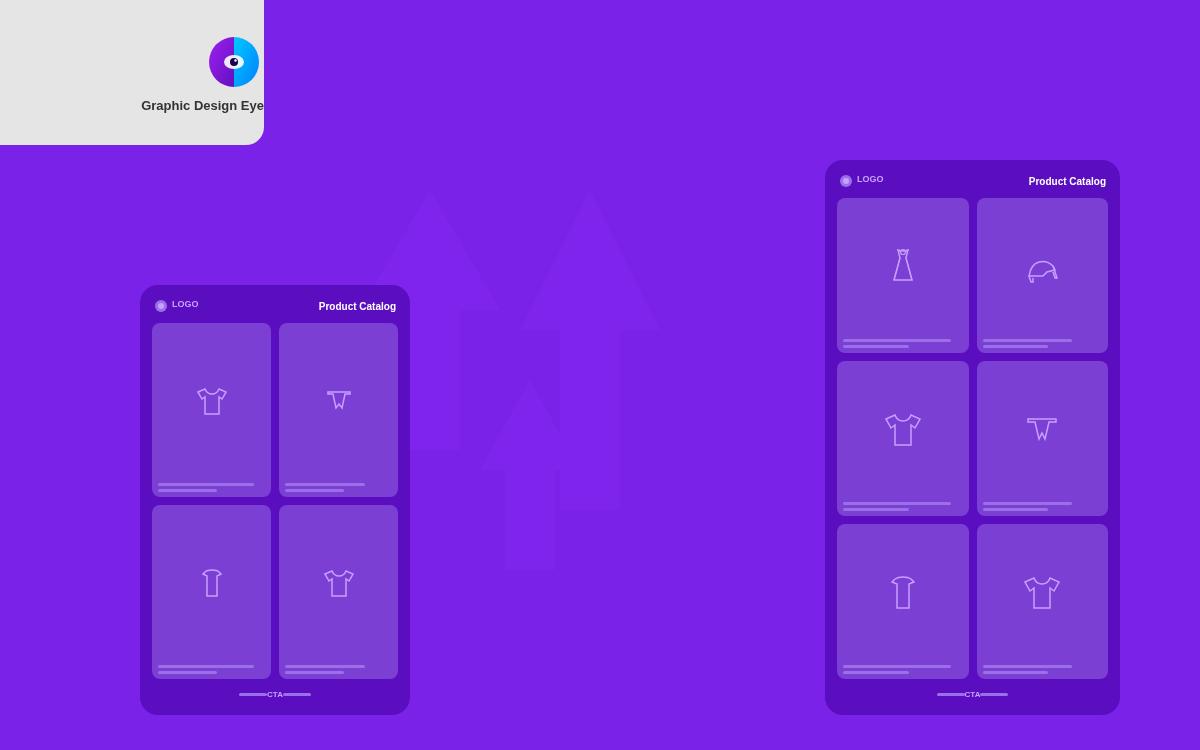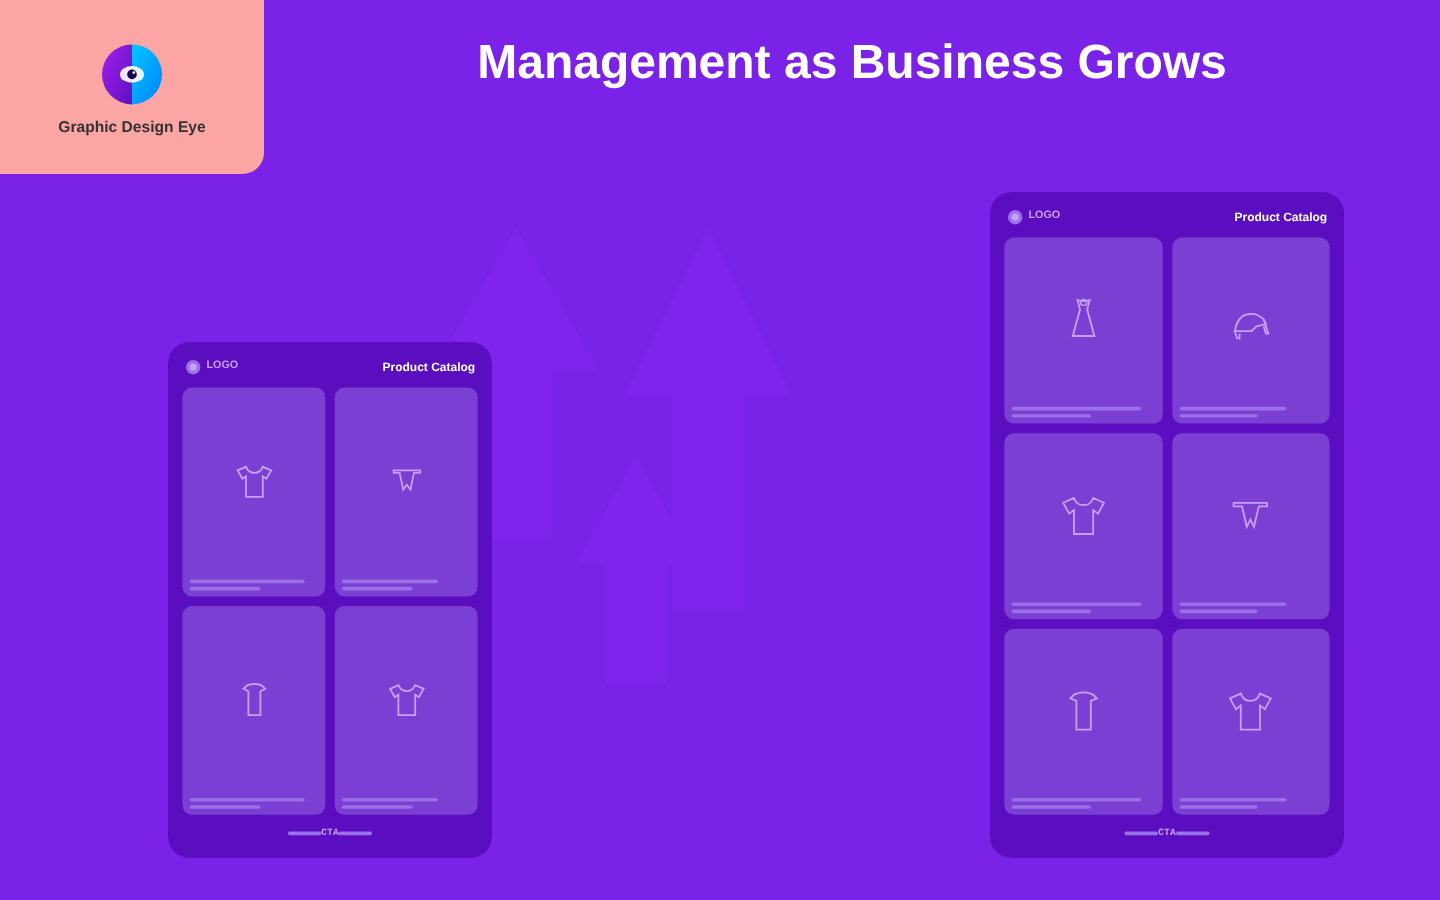--- a/index.html
+++ b/index.html
@@ -10,27 +10,27 @@
       font-family: 'Arial', sans-serif;
       overflow: hidden;
       position: relative;
     }
 
     
     .logo-card {
       position: absolute;
       top: 0;
       left: 0;
-      width: 220px;
+      width: 264px;
       height: 145px;
-      background: #fca5a5;
+      background: #e5e5e5;
       border-radius: 0 0 18px 0;
       display: flex;
       flex-direction: column;
-      align-items: center;
+      align-items: flex-end;
       justify-content: center;
       gap: 6px;
       z-index: 10;
     }
     .logo-icon {
       width: 60px;
       height: 60px;
     }
     .logo-text {
       font-size: 13px;
@@ -144,21 +144,20 @@
     .line-short { width: 55%; }
     .line-medium { width: 75%; }
     .line-long { width: 90%; }
 
     .cta-bar {
       display: flex;
       align-items: center;
       justify-content: center;
       gap: 0;
       padding: 5px 0 2px;
-      font-family: Liberation Mono, monospace;
     }
     .cta-line {
       width: 28px;
       height: 3px;
       background: #9B6FE8;
       border-radius: 2px;
     }
     .cta-text {
       font-size: 8px;
       font-weight: 700;
@@ -209,21 +208,20 @@
     <path d="M30 5 A25 25 0 0 0 5 30 A25 25 0 0 0 30 55 L30 30 Z" fill="url(#grad2)"></path>
 
     <ellipse cx="30" cy="30" rx="10" ry="7" fill="white" opacity="0.9"></ellipse>
     <circle cx="30" cy="30" r="4" fill="#1A0050"></circle>
     <circle cx="31.5" cy="28.5" r="1.2" fill="white"></circle>
   </svg>
   <span class="logo-text">Graphic Design Eye</span>
 </div>
 
 <div class="main-title">
-  <div>Management as Business Grows</div>
 </div>
 
 <svg class="arrows-svg" viewBox="0 0 380 560" xmlns="http://www.w3.org/2000/svg" opacity="0.22">
 
   <polygon points="100,320 60,320 60,180 20,180 90,60 160,180 120,180 120,320" fill="#8B2FFF"></polygon>
 
   <polygon points="260,380 220,380 220,200 180,200 250,60 320,200 280,200 280,380" fill="#8B2FFF"></polygon>
 
   <polygon points="190,440 165,440 165,340 140,340 190,250 240,340 215,340 215,440" fill="#8B2FFF"></polygon>
 </svg>

